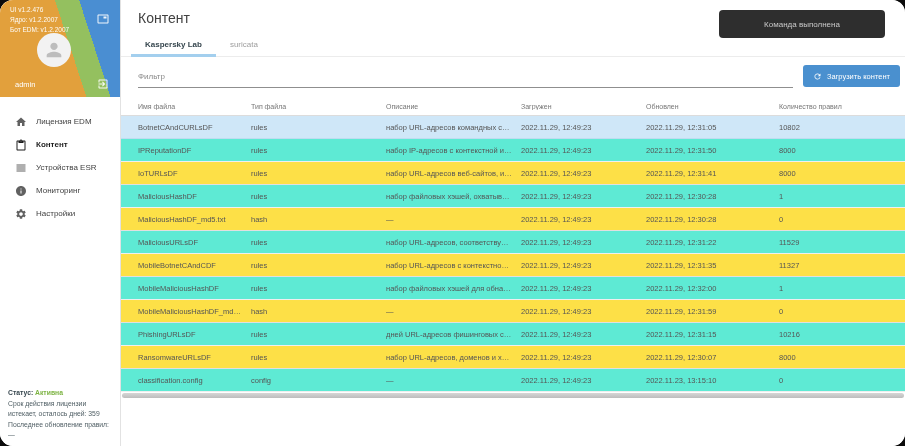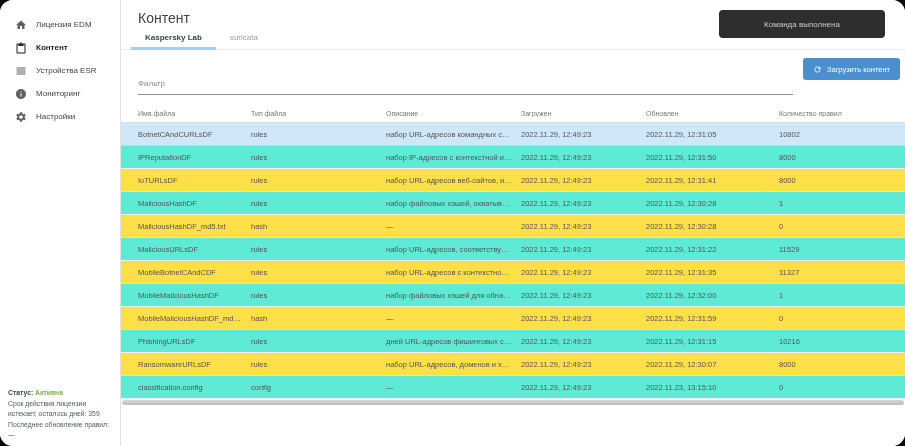--- a/index.html
+++ b/index.html
@@ -28,45 +28,68 @@
   .status{position:absolute;bottom:7px;left:8px;width:106px;font-size:6.8px;line-height:9.5px;color:#4e5d63;}
   .status .slbl{font-weight:bold;color:#37474f;}
   .status .sval{color:#7cb342;font-weight:bold;}
   .status .sline{margin-top:2px;}
 
   
   .main{position:absolute;left:121px;top:0;width:784px;height:100%;background:#ffffff;}
   .title{margin:10px 0 0 17px;font-size:14px;color:#424242;font-weight:500;}
   .toast{position:absolute;top:10px;right:20px;width:166px;height:28px;background:#2e2e2e;border-radius:4px;color:#c9c9c9;font-size:8px;display:flex;align-items:center;justify-content:center;z-index:5;}
 
-  .tabs{display:flex;padding-left:10px;border-bottom:1px solid #ececec;}
+  .tabs{display:flex;margin-top:7px;padding-left:10px;border-bottom:1px solid #ececec;}
   .tab{padding:7px 14px 5px;font-size:8px;color:#9e9e9e;border-bottom:3px solid transparent;margin-bottom:-1px;cursor:pointer;}
   .tab.active{color:#37474f;font-weight:bold;border-bottom-color:#a3cfee;}
 
   .filter-row{display:flex;align-items:flex-end;gap:10px;padding:8px 5px 0 17px;justify-content:flex-end;}
   .filter{flex:1;border:none;border-bottom:1px solid #8f8f8f;background:transparent;font-size:8px;color:#424242;padding:4px 0 6px;outline:none;font-family:"Liberation Sans",sans-serif;}
   .filter::placeholder{color:#8a8a8a;}
-  .load-btn{display:flex;align-items:center;gap:5px;height:22px;padding:0 10px;background:#4a90cf;border:none;border-radius:3px;color:#ffffff;font-size:7.5px;cursor:pointer;margin-bottom:15px;font-family:"Liberation Sans",sans-serif;}
+  .load-btn{display:flex;align-items:center;gap:5px;height:22px;padding:0 10px;background:#4a90cf;border:none;border-radius:3px;color:#ffffff;font-size:7.5px;cursor:pointer;margin-bottom:1px;font-family:"Liberation Sans",sans-serif;}
   .load-btn svg{width:9px;height:9px;fill:#ffffff;}
 
   .grid{display:grid;grid-template-columns:113px 135px 135px 125px 133px 1fr;align-items:center;}
   .thead{margin-top:10px;padding:5px 0 5px 17px;border-bottom:1px solid #dcdcdc;color:#757575;font-size:7px;}
   .tbody{}
   .trow{height:23px;padding-left:17px;font-size:7.5px;color:#555555;background:#5eead4;border-bottom:1px solid #efefef;box-sizing:border-box;cursor:pointer;}
   .trow.alt{background:#fde047;border-bottom-color:#e0e0e0;}
   .trow.selected{background:#cfe7f8;border-bottom-color:#bedcf0;}
   .cell{overflow:hidden;white-space:nowrap;text-overflow:ellipsis;padding-right:8px;}
   .hscroll{height:5px;background:linear-gradient(#d6d6d6,#bdbdbd);border-radius:3px;margin:1px 1px 0 1px;}
 </style>
 </head>
 <body>
 
 <div class="window">
 
   <aside class="sidebar">
+    <div class="side-header">
+      <div class="ver">
+        <div>UI v1.2.476</div>
+        <div>Ядро: v1.2.2007</div>
+        <div>Бот EDM: v1.2.2007</div>
+      </div>
+      <div class="hdr-ic top">
+        <svg viewBox="0 0 24 24">
+            <path d="M21 3H3c-1.1 0-2 .9-2 2v14c0 1.1.9 2 2 2h18c1.1 0 2-.9 2-2V5c0-1.1-.9-2-2-2zm0 16H3V5h18v14zM13 7h6v4h-6V7z"></path>
+          </svg>
+      </div>
+      <div class="avatar">
+        <svg viewBox="0 0 24 24">
+            <path d="M12 12c2.21 0 4-1.79 4-4s-1.79-4-4-4-4 1.79-4 4 1.79 4 4 4zm0 2c-2.67 0-8 1.34-8 4v2h16v-2c0-2.66-5.33-4-8-4z"></path>
+          </svg>
+      </div>
+      <div class="uname">admin</div>
+      <div class="hdr-ic bot">
+        <svg viewBox="0 0 24 24">
+            <path d="M10.09 15.59L11.5 17l5-5-5-5-1.41 1.41L12.67 11H3v2h9.67l-2.58 2.59zM19 3H5c-1.11 0-2 .9-2 2v4h2V5h14v14H5v-4H3v4c0 1.1.89 2 2 2h14c1.1 0 2-.9 2-2V5c0-1.1-.9-2-2-2z"></path>
+          </svg>
+      </div>
+    </div>
 
     <nav class="menu">
       <div class="mi">
         <span class="ic">
             <svg viewBox="0 0 24 24">
               <path d="M10 20v-6h4v6h5v-8h3L12 3 2 12h3v8z"></path>
             </svg>
           </span>
         <span class="lbl">Лицензия EDM</span>
       </div>

